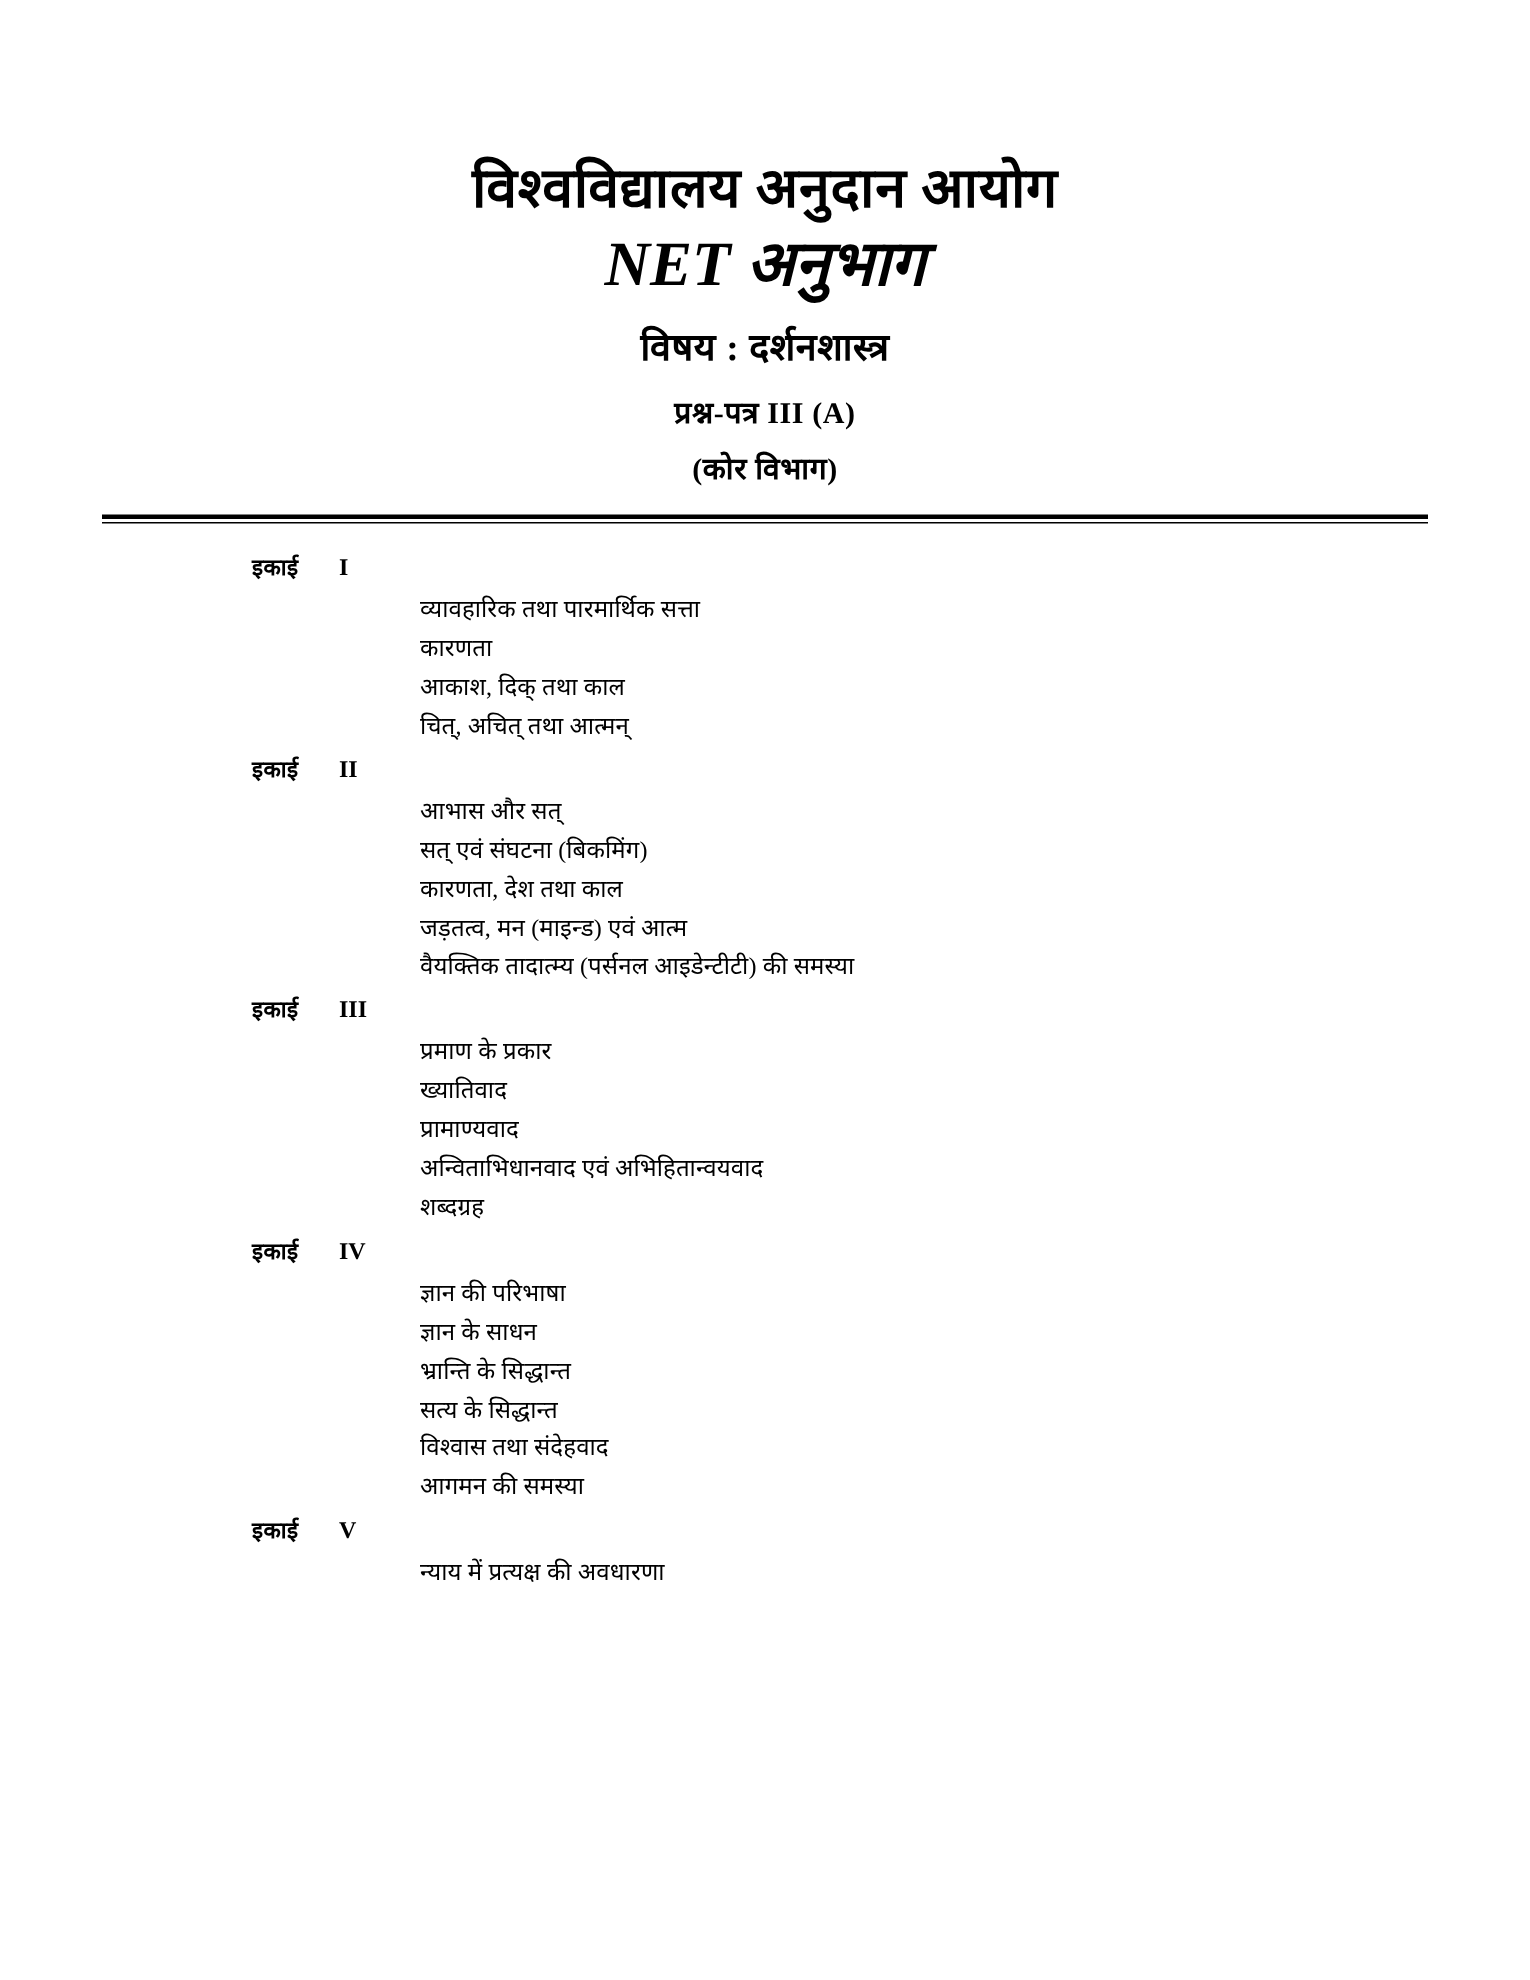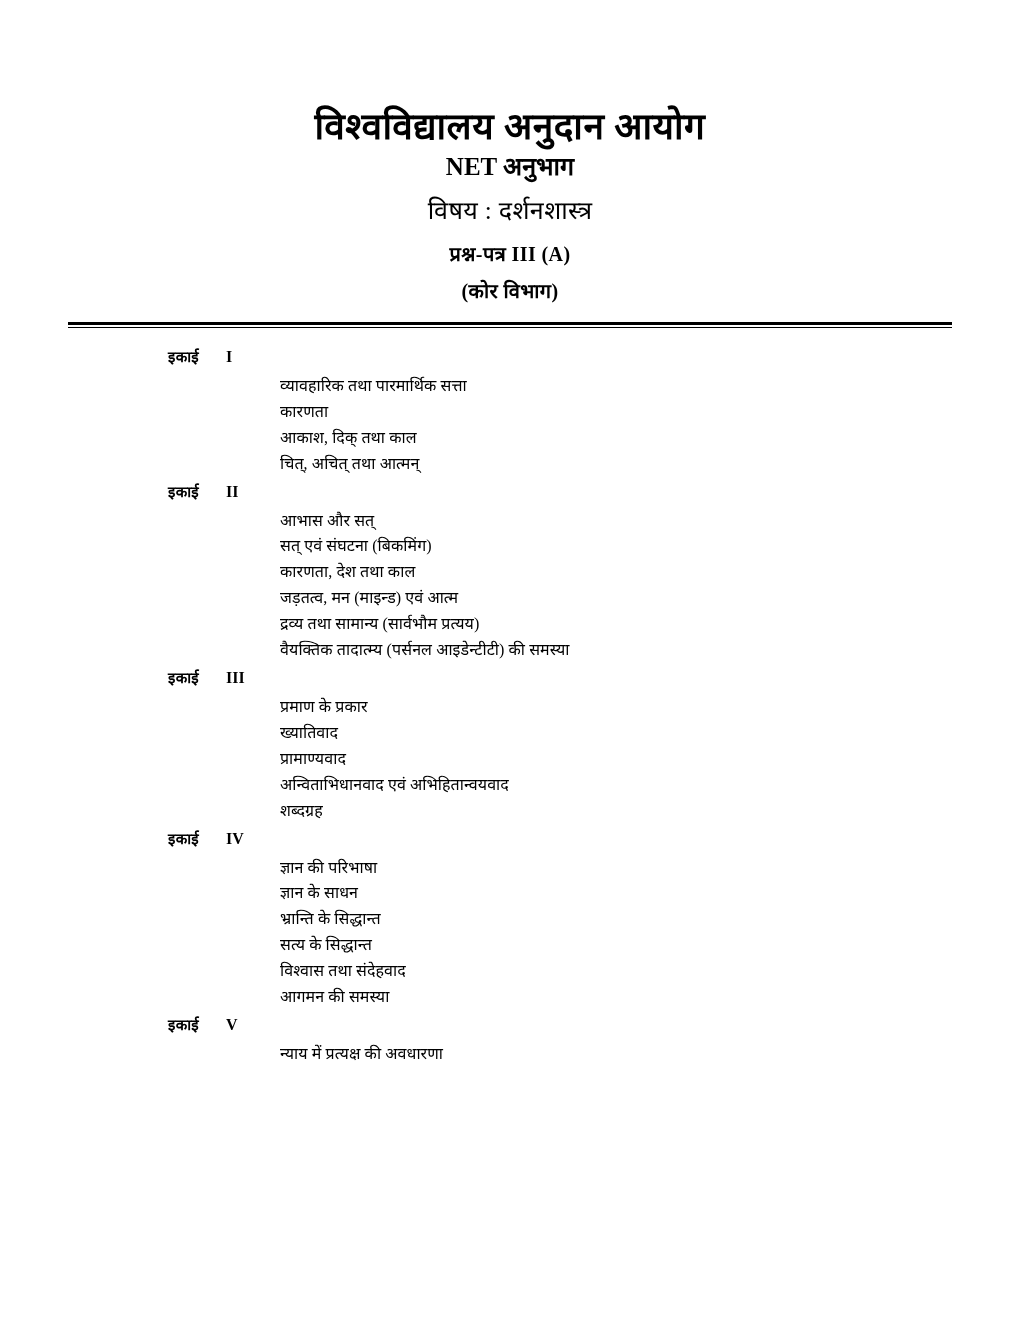--- a/index.html
+++ b/index.html
@@ -27,27 +27,28 @@
   .title-main {
     font-family: "Liberation Serif", serif;
     font-weight: bold;
     font-size: 37px;
     line-height: 1.18;
     letter-spacing: 0.5px;
   }
   .title-sub {
     font-family: "Liberation Serif", serif;
     font-weight: bold;
-    font-size: 25px;
+    font-size: 42px;
     line-height: 1.25;
     margin-top: 2px;
+    font-style: italic;
   }
   .title-subject {
     font-family: "Liberation Serif", serif;
-    font-weight: normal;
+    font-weight: bold;
     font-size: 25px;
     margin-top: 10px;
     letter-spacing: 0.4px;
   }
   .title-paper {
     font-family: "Liberation Serif", serif;
     font-weight: bold;
     font-size: 20px;
     margin-top: 14px;
     letter-spacing: 0.4px;
@@ -142,21 +143,20 @@
     <div class="unit-block">
       <div class="unit-head">
         <span class="unit-word">इकाई</span>
         <span class="unit-roman">II</span>
       </div>
       <div class="topics">
         <div class="topic">आभास और सत्</div>
         <div class="topic">सत् एवं संघटना (बिकमिंग)</div>
         <div class="topic">कारणता, देश तथा काल</div>
         <div class="topic">जड़तत्व, मन (माइन्ड) एवं आत्म</div>
-        <div class="topic">द्रव्य तथा सामान्य (सार्वभौम प्रत्यय)</div>
         <div class="topic">वैयक्तिक तादात्म्य (पर्सनल आइडेन्टीटी) की समस्या</div>
       </div>
     </div>
 
     <div class="unit-block">
       <div class="unit-head">
         <span class="unit-word">इकाई</span>
         <span class="unit-roman">III</span>
       </div>
       <div class="topics">

